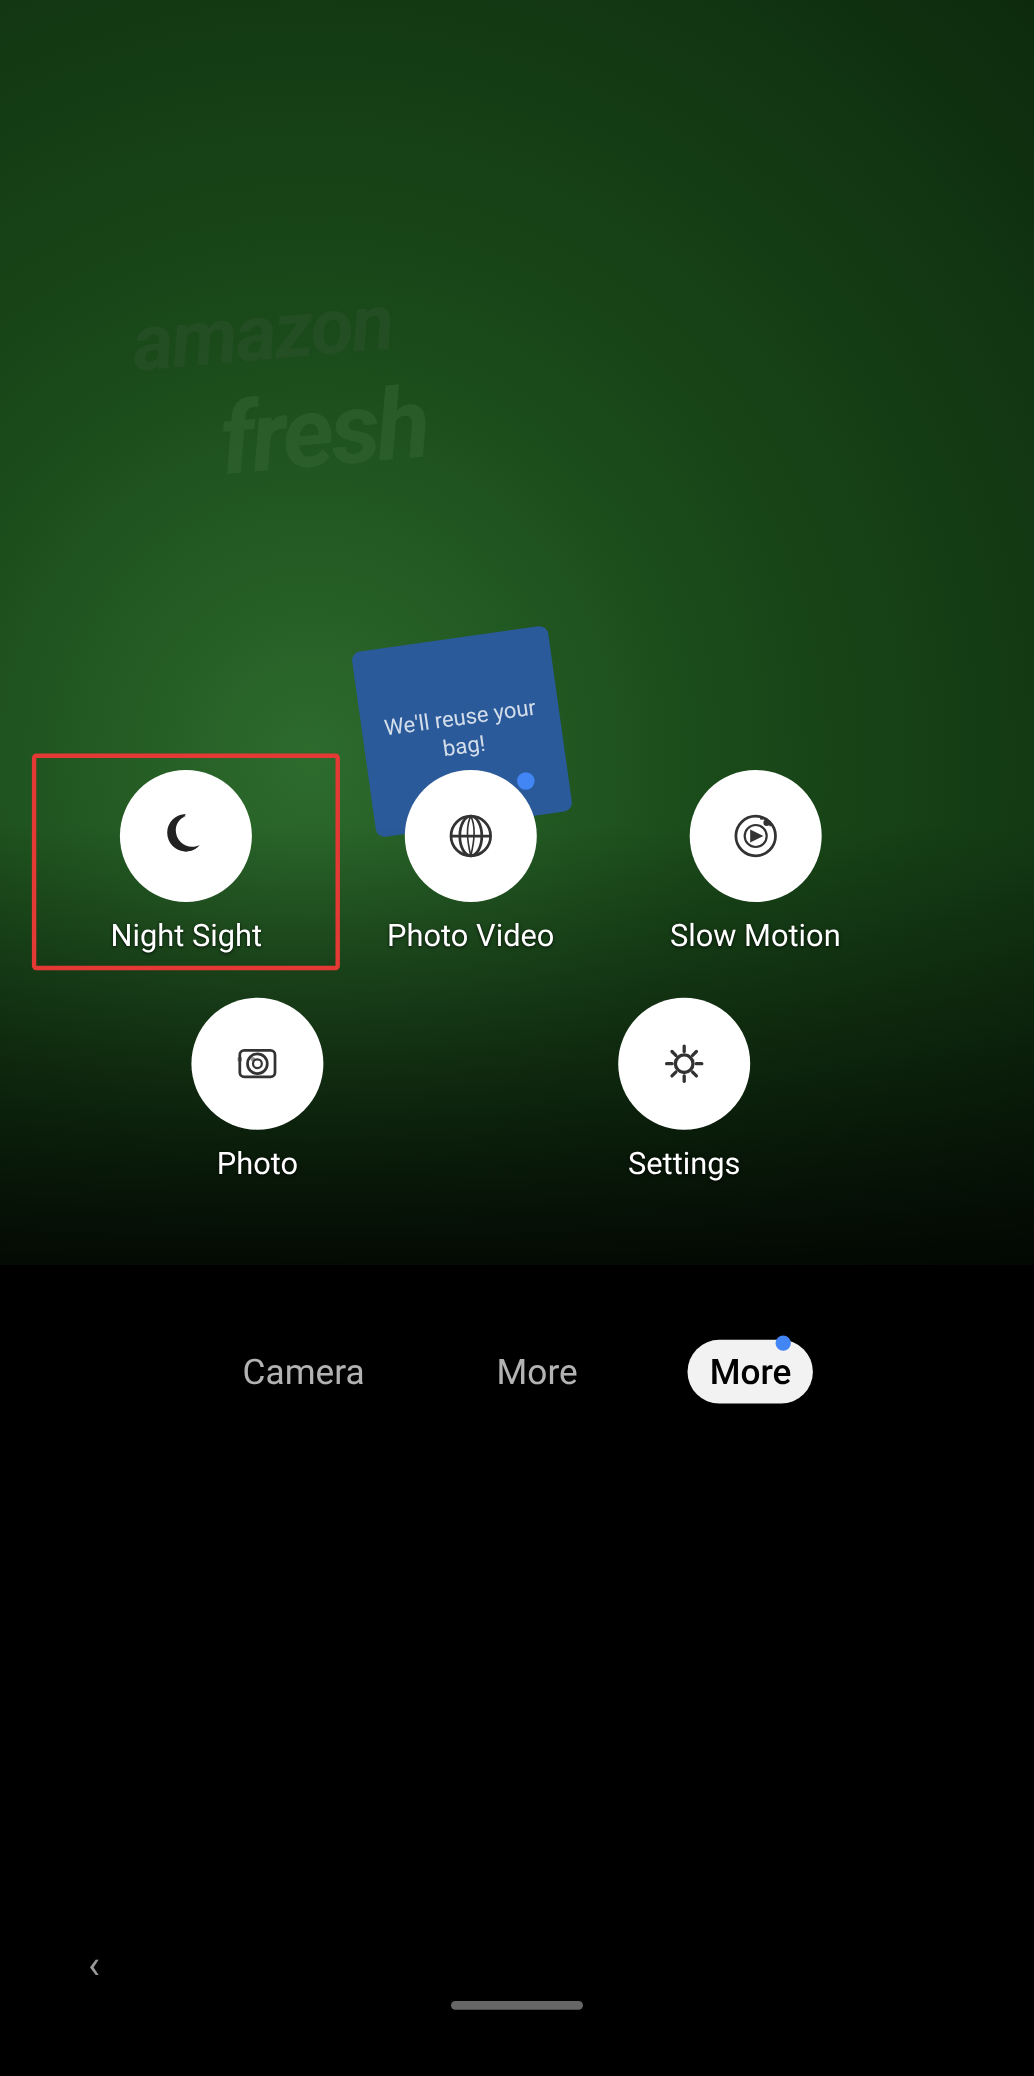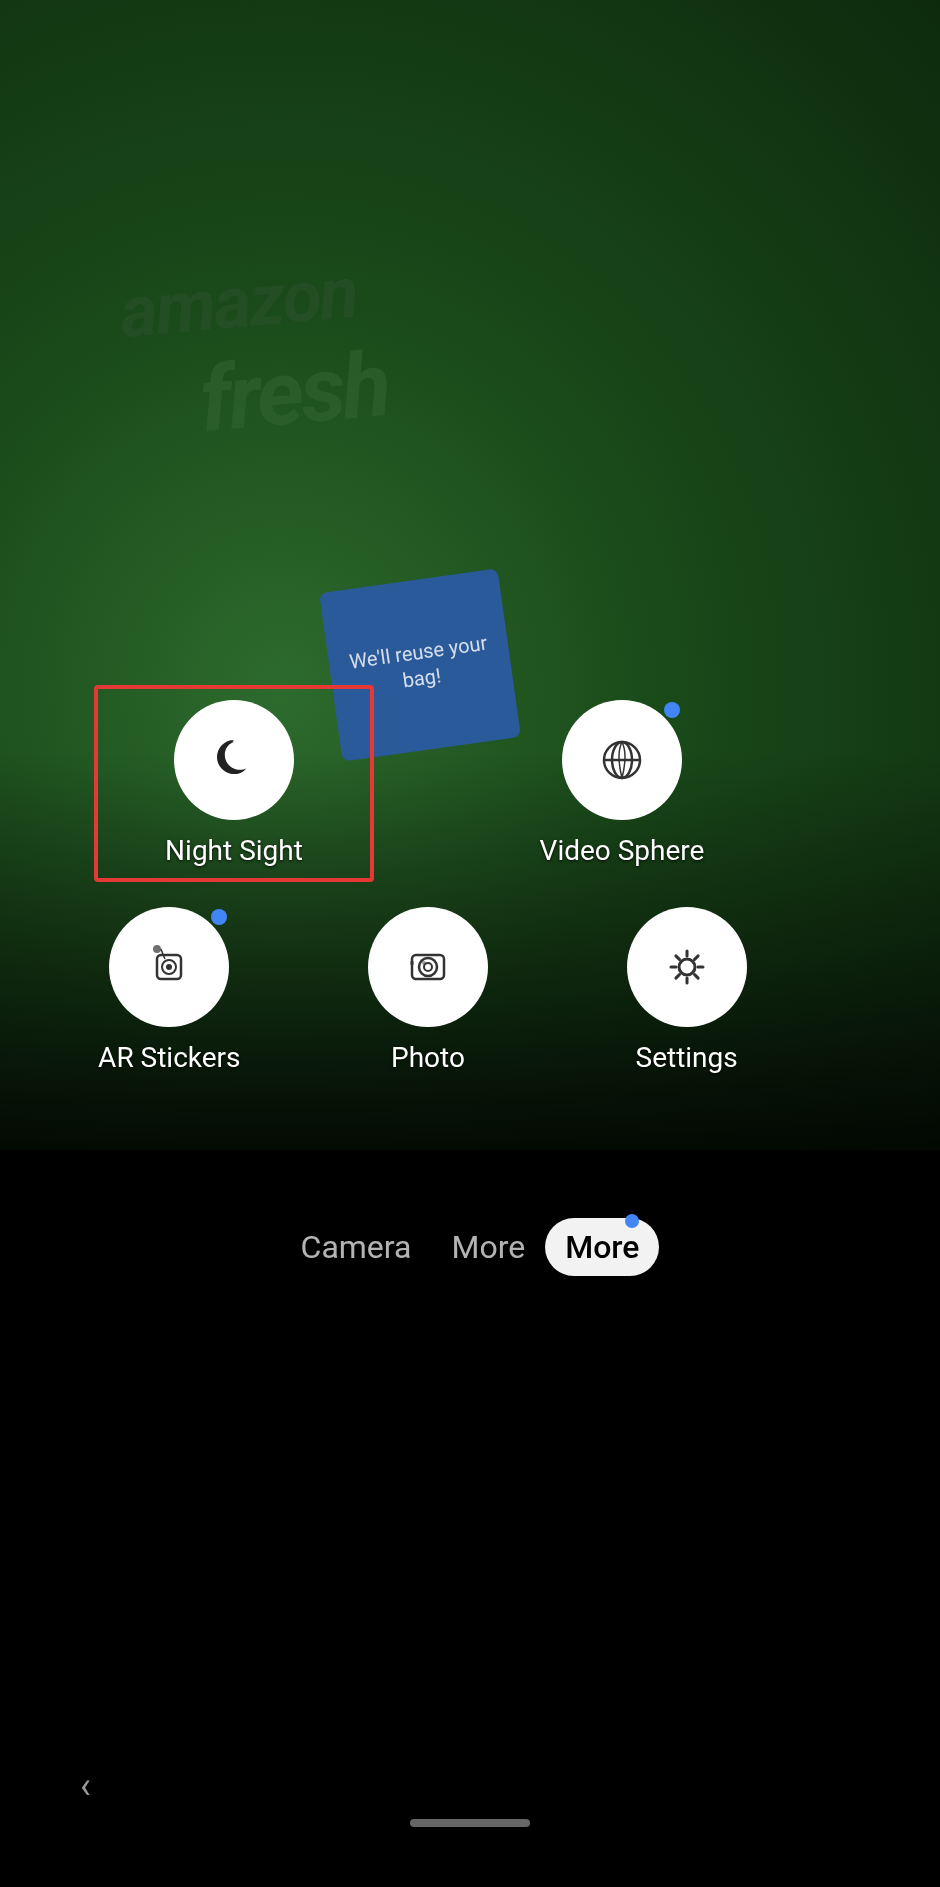--- a/index.html
+++ b/index.html
@@ -180,20 +180,21 @@
     .bottom-nav {
       position: absolute;
       bottom: 580px;
       left: 0;
       width: 940px;
       height: 120px;
       background: rgba(0,0,0,0.95);
       display: flex;
       align-items: center;
       justify-content: center;
+      gap: 80px;
     }
 
     .nav-item {
       color: rgba(255,255,255,0.7);
       font-size: 32px;
       cursor: pointer;
       padding: 10px 20px;
       border-radius: 40px;
       position: relative;
     }
@@ -297,43 +298,42 @@
           <div class="mode-circle">
             <svg viewBox="0 0 52 52">
               <circle cx="26" cy="26" r="18" fill="none" stroke="#333" stroke-width="2.5"></circle>
               <ellipse cx="26" cy="26" rx="10" ry="18" fill="none" stroke="#333" stroke-width="2.5"></ellipse>
               <line x1="8" y1="26" x2="44" y2="26" stroke="#333" stroke-width="2.5"></line>
               <path d="M26 8 Q32 20 26 44" fill="none" stroke="#333" stroke-width="1.5"></path>
               <path d="M26 8 Q20 20 26 44" fill="none" stroke="#333" stroke-width="1.5"></path>
             </svg>
           </div>
         </div>
-        <div class="mode-label">Video Sphere</div>
-      </div>
-
+        <div class="mode-label">Photo Video</div>
+      </div>
+
+      <div class="mode-item">
+        <div class="mode-circle-wrapper">
+          <div class="mode-circle">
+            <svg viewBox="0 0 52 52">
+              <circle cx="26" cy="26" r="18" fill="none" stroke="#333" stroke-width="2.5"></circle>
+              <circle cx="26" cy="26" r="10" fill="none" stroke="#333" stroke-width="2"></circle>
+              <polyline points="21,20 21,32 33,26" fill="#333" stroke="none"></polyline>
+              <circle cx="36" cy="14" r="3" fill="#333"></circle>
+              <path d="M30 10 Q38 10 40 18" fill="none" stroke="#333" stroke-width="2" stroke-dasharray="3,2"></path>
+            </svg>
+          </div>
+        </div>
+        <div class="mode-label">Slow Motion</div>
+      </div>
 
     </div>
 
     <div class="modes-row">
 
-      <div class="mode-item">
-        <div class="mode-circle-wrapper">
-          <div class="blue-dot"></div>
-          <div class="mode-circle">
-            <svg viewBox="0 0 52 52">
-              <rect x="14" y="14" width="24" height="24" rx="4" fill="none" stroke="#333" stroke-width="2.5"></rect>
-              <circle cx="26" cy="26" r="7" fill="none" stroke="#333" stroke-width="2"></circle>
-              <circle cx="26" cy="26" r="3" fill="#333"></circle>
-              <circle cx="14" cy="8" r="4" fill="#333" opacity="0.7"></circle>
-              <path d="M18 8 Q20 14 22 18" fill="none" stroke="#333" stroke-width="1.5"></path>
-            </svg>
-          </div>
-        </div>
-        <div class="mode-label">AR Stickers</div>
-      </div>
 
       <div class="mode-item">
         <div class="mode-circle-wrapper">
           <div class="mode-circle">
             <svg viewBox="0 0 52 52">
               <rect x="10" y="14" width="32" height="24" rx="4" fill="none" stroke="#333" stroke-width="2.5"></rect>
               <circle cx="26" cy="26" r="9" fill="none" stroke="#333" stroke-width="2.5"></circle>
               <circle cx="26" cy="26" r="4" fill="none" stroke="#333" stroke-width="2"></circle>
               <circle cx="22" cy="22" r="2" fill="#333" opacity="0.5"></circle>
               <rect x="8" y="20" width="4" height="4" rx="1" fill="#333" opacity="0.5"></rect>

